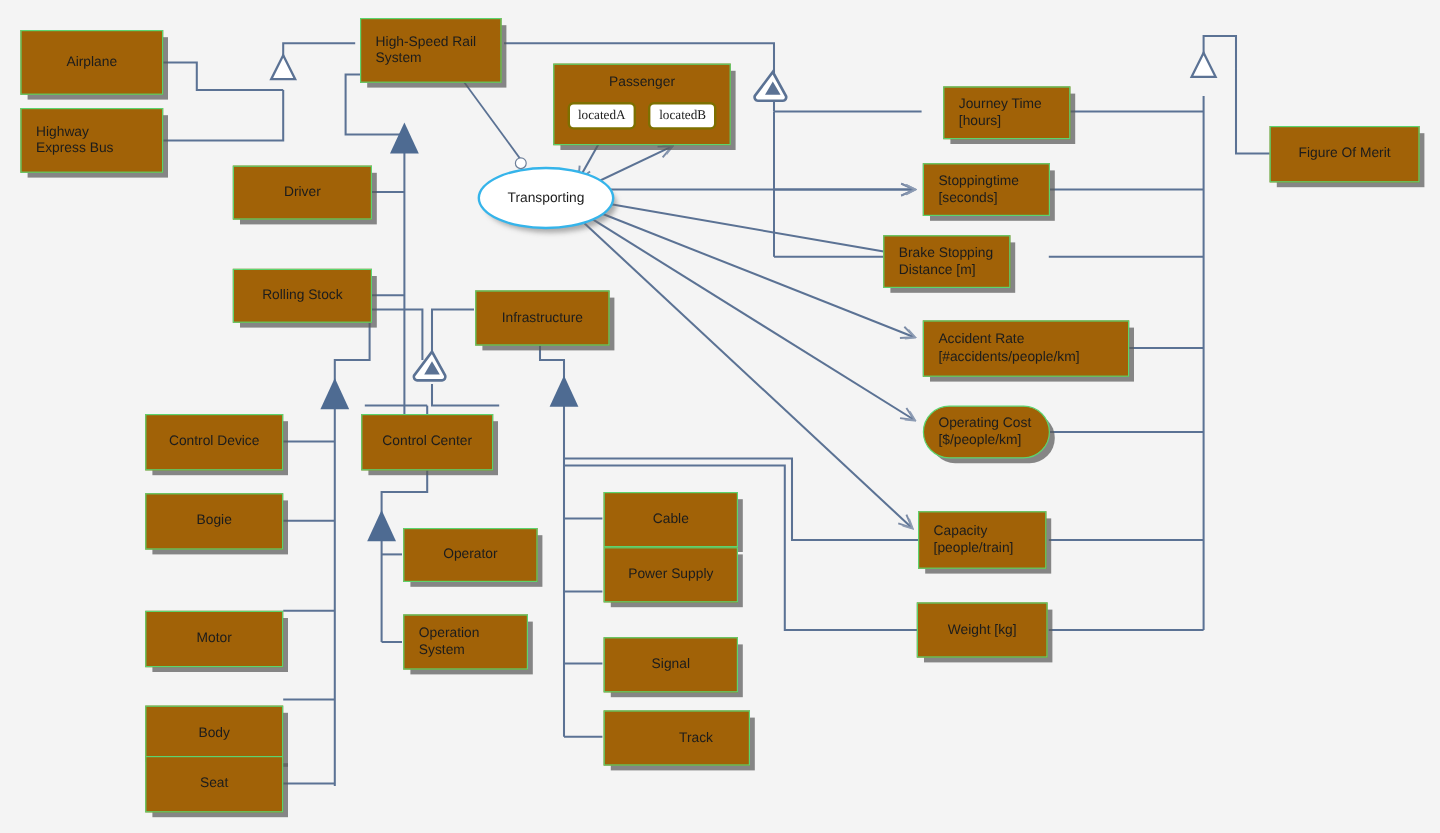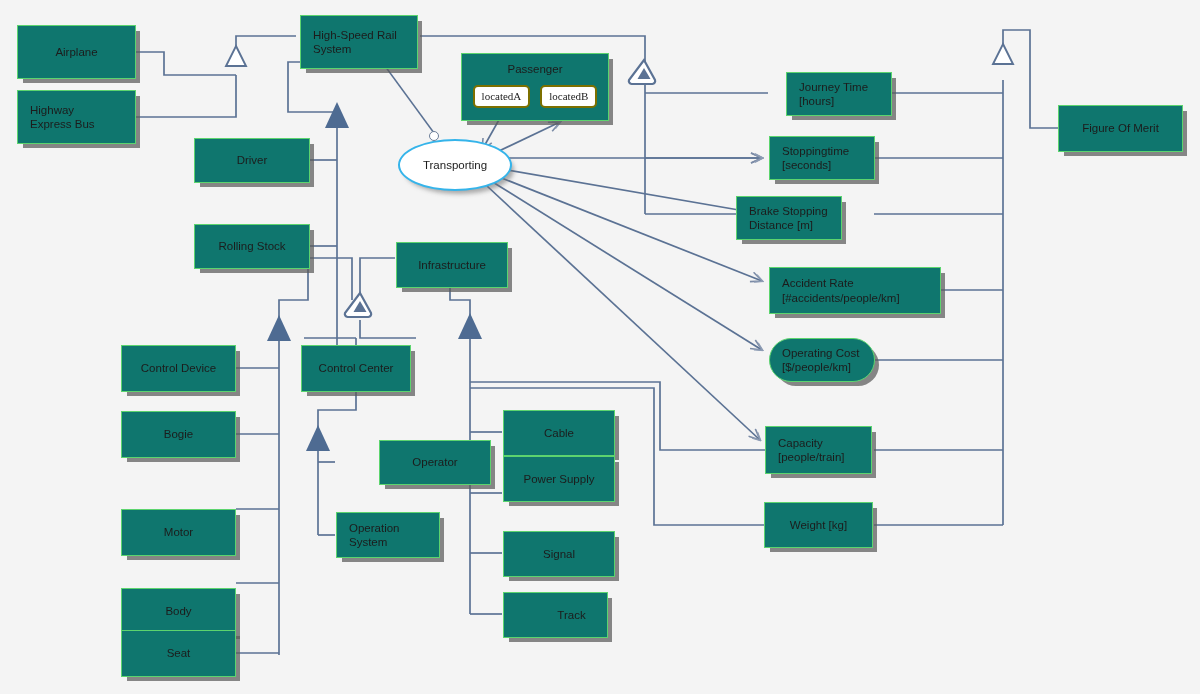--- a/index.html
+++ b/index.html
@@ -23,21 +23,21 @@
     left: 0;
     top: 0;
     width: 1200px;
     height: 694px;
     pointer-events: none;
   }
   
   .node {
     position: absolute;
     box-sizing: border-box;
-    background: #0f766e;
+    background: #a16207;
     border: 1.6px solid #5cd46e;
     box-shadow: 5px 5px 0 -1px rgba(90,90,90,0.72);
     display: flex;
     align-items: center;
     justify-content: center;
     font-size: 11.5px;
     color: #1c1c1c;
     line-height: 1.22;
     text-align: center;
     z-index: 3;
@@ -261,42 +261,42 @@
   </div>
 
   <div class="node" style="left:121px; top:588px; width:115px; height:47px;">
     <span class="lbl">Body</span>
   </div>
 
   <div class="node" style="left:121px; top:630px; width:115px; height:47px;">
     <span class="lbl">Seat</span>
   </div>
 
-  <div class="node" style="left:336px; top:440px; width:112px; height:45px;margin-left:43px;">
+  <div class="node" style="left:336px; top:440px; width:112px; height:45px;">
     <span class="lbl">Operator</span>
   </div>
 
   <div class="node left" style="left:336px; top:512px; width:104px; height:46px;">
     <span class="lbl">Operation
 System</span>
   </div>
 
   <div class="node" style="left:503px; top:410px; width:112px; height:46px;">
     <span class="lbl">Cable</span>
   </div>
 
   <div class="node" style="left:503px; top:456px; width:112px; height:46px;">
     <span class="lbl">Power Supply</span>
   </div>
 
   <div class="node" style="left:503px; top:531px; width:112px; height:46px;">
     <span class="lbl">Signal</span>
   </div>
 
-  <div class="node" style="left:503px; top:592px; width:105px; height:46px;padding-left:32px;">
+  <div class="node" style="left:503px; top:592px; width:122px; height:46px;padding-left:32px;">
     <span class="lbl">Track</span>
   </div>
 
   <div class="ellipse" style="left:398px; top:139px; width:114px; height:52px;">
     <span class="lbl">Transporting</span>
   </div>
   <span class="ellipse-port" style="left:429px; top:131px;"></span>
 
   <div class="node left" style="left:786px; top:72px; width:106px; height:44px;">
     <span class="lbl">Journey Time

